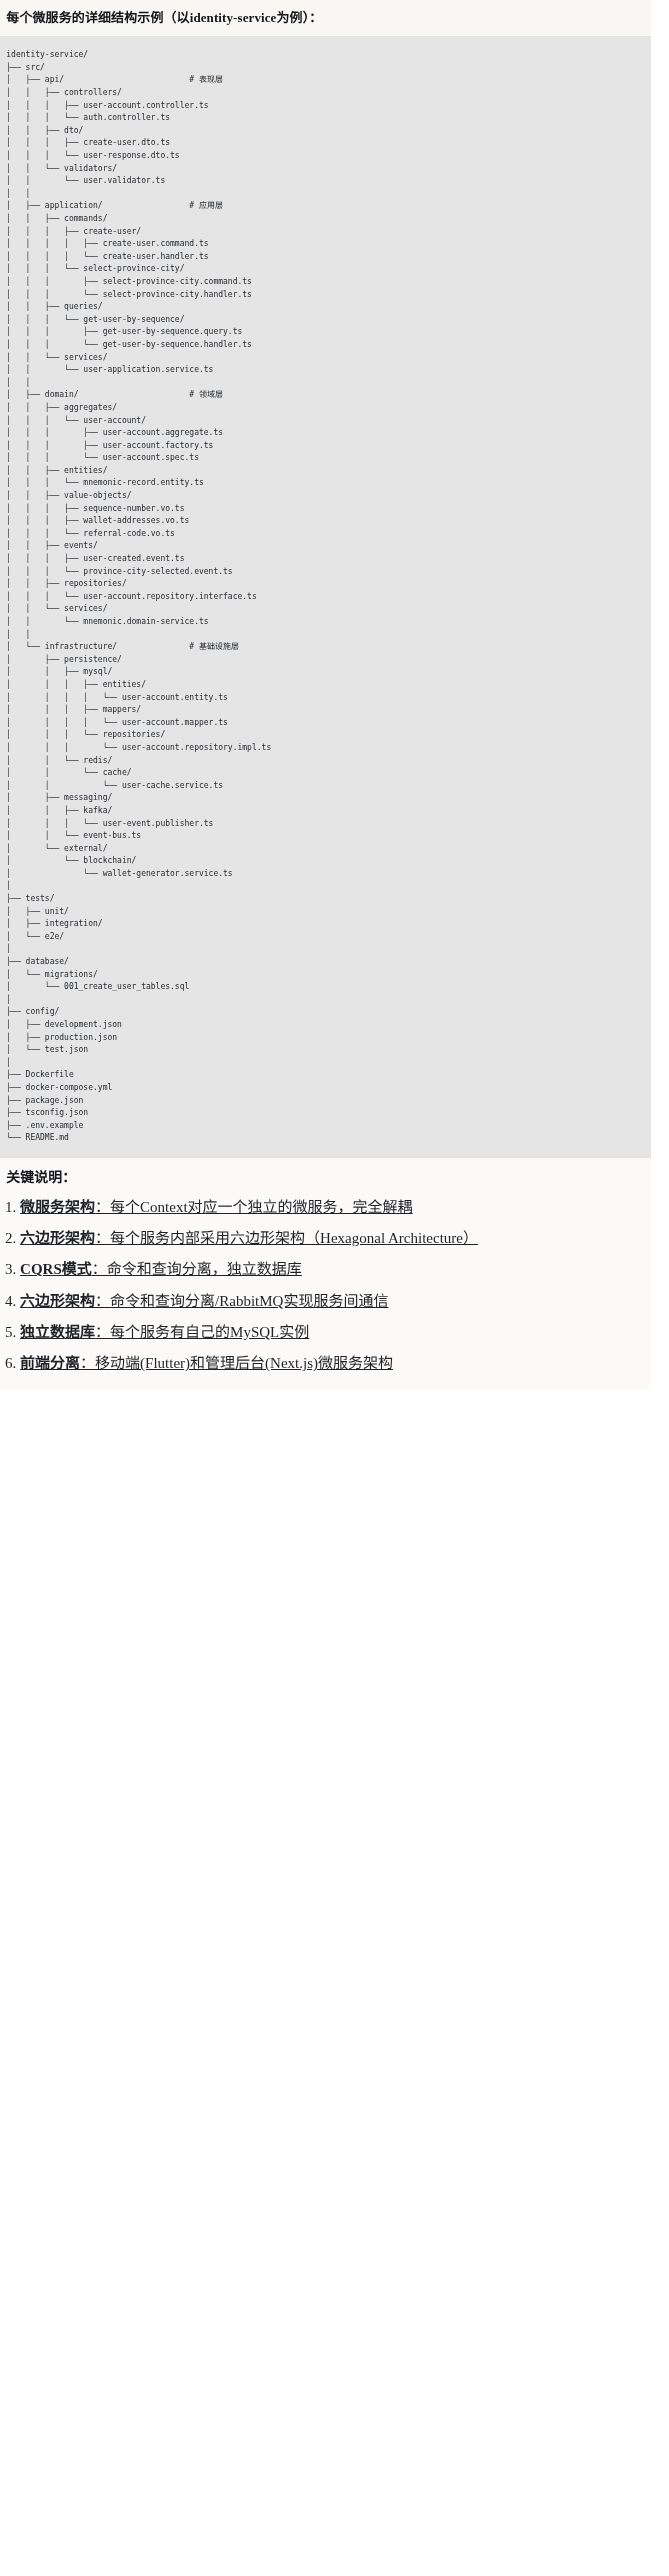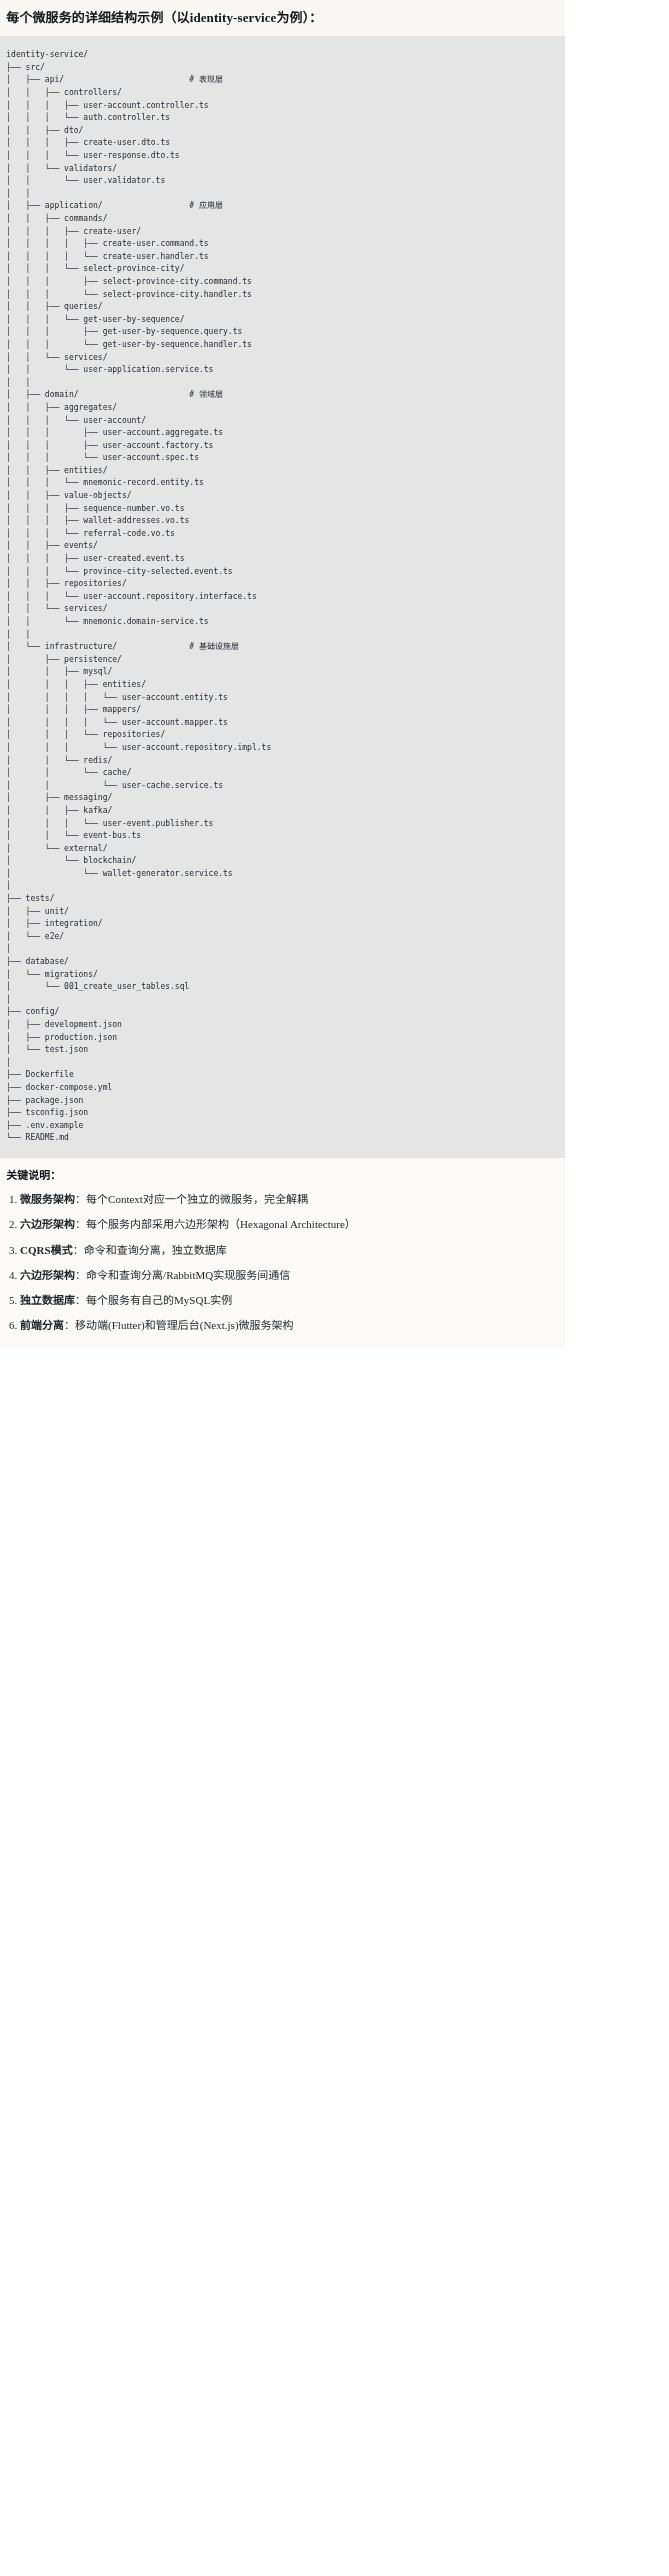--- a/index.html
+++ b/index.html
@@ -7,21 +7,21 @@
     padding: 0;
     background: #ffffff;
   }
   body {
     width: 669px;
     font-family: "Liberation Sans", sans-serif;
     color: #1f2328;
     -webkit-font-smoothing: antialiased;
   }
   .page {
-    width: 565px;
+    width: 651px;
     box-sizing: border-box;
     background: #fbfaf8;
   }
   
   .doc-title {
     font-family: "Liberation Serif", serif;
     font-weight: bold;
     font-size: 13px;
     line-height: 1.5;
     color: #13161a;
@@ -50,36 +50,37 @@
   }
 
   
   .notes {
     padding: 8.8px 6.3px 6.3px 6.3px;
     background: #fbfaf8;
   }
   .notes-title {
     font-family: Liberation Serif, serif;
     font-weight: bold;
-    font-size: 11px;
+    font-size: 14px;
     line-height: 1.5;
     margin: 0 0 7.5px 0;
     color: #13161a;
   }
   ol.notes-list {
     margin: 0;
     padding: 0 0 0 13.8px;
     list-style-type: decimal;
   }
   ol.notes-list li {
     font-family: "Liberation Serif", serif;
-    font-size: 11px;
+    font-size: 15px;
     line-height: 1.55;
     margin: 0 0 8.1px 0;
     color: #1f2328;
+    text-decoration: underline;
   }
   ol.notes-list li .lbl {
     font-weight: bold;
   }
   .footer-note {
     font-family: "Liberation Serif", serif;
     font-size: 8.1px;
     line-height: 1.6;
     color: #3b4149;
     padding: 5px 6.3px 10px 6.3px;

